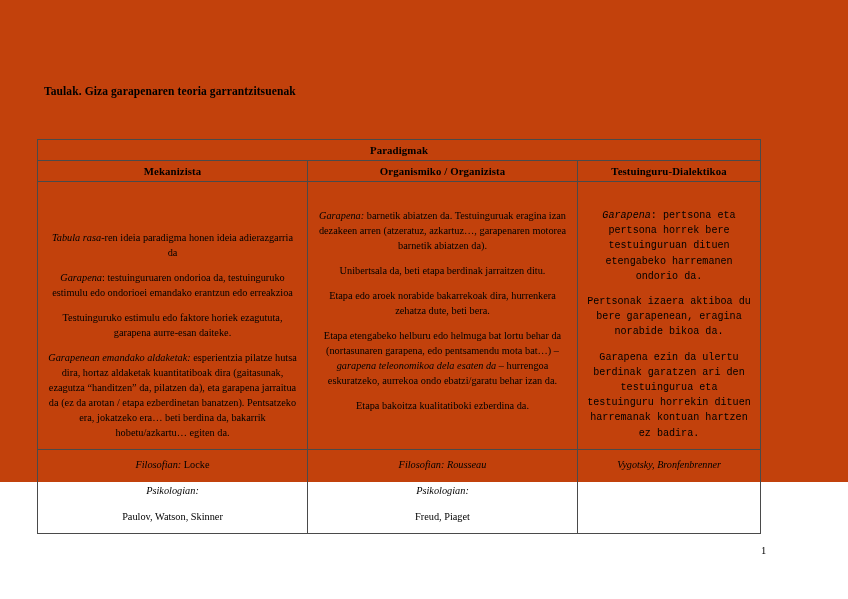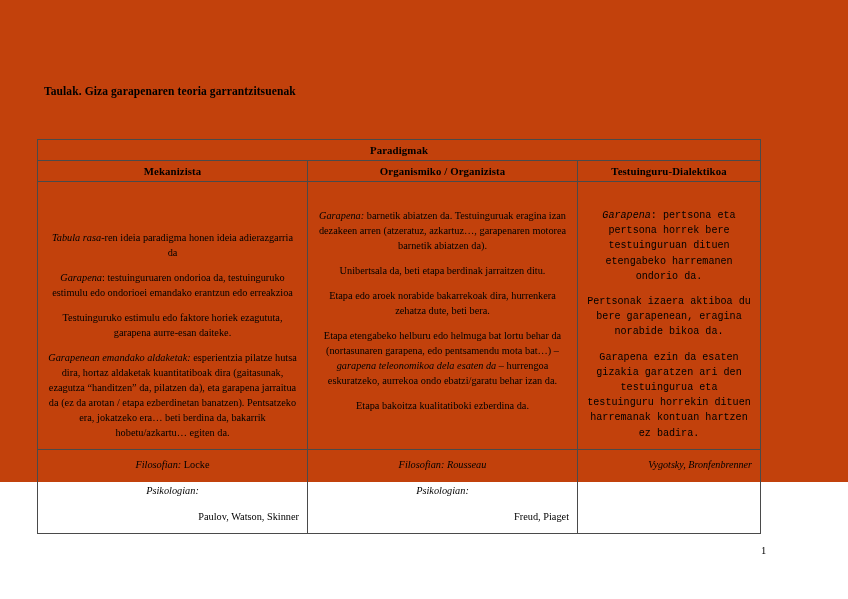--- a/index.html
+++ b/index.html
@@ -87,21 +87,21 @@
   .authors-cell {
     padding: 7px 8px 9px 8px !important;
     vertical-align: top;
   }
   .authors-cell p {
     margin: 0 0 11px 0;
     text-align: center;
     font-size: 10.3px;
     line-height: 15px;
   }
-  .authors-cell p:last-child { margin-bottom: 0; text-align: right; }
+  .authors-cell p:last-child { margin-bottom: 0; }
   .authors-cell.narrow p { font-size: 10.1px; }
 
   i, .it { font-style: italic; }
 
   .page-number {
     position: absolute;
     left: 761px;
     top: 545px;
     font-size: 10.5px;
   }
@@ -145,21 +145,21 @@
           <p>Unibertsala da, beti etapa berdinak jarraitzen ditu.</p>
           <p>Etapa edo aroek norabide bakarrekoak dira, hurrenkera zehatza dute, beti bera.</p>
           <p><span>Etapa etengabeko helburu edo helmuga bat lortu behar da (nortasunaren garapena, edo pentsamendu mota bat…) – </span><i class="it">garapena teleonomikoa dela esaten da</i><span> – hurrengoa eskuratzeko, aurrekoa ondo ebatzi/garatu behar izan da.</span></p>
           <p>Etapa bakoitza kualitatiboki ezberdina da.</p>
         </td>
 
         <td class="body-cell narrow">
           <div class="spacer-top"></div>
           <p><i class="it">Garapena</i><span>: pertsona eta pertsona horrek bere testuinguruan dituen etengabeko harremanen ondorio da.</span></p>
           <p>Pertsonak izaera aktiboa du bere garapenean, eragina norabide bikoa da.</p>
-          <p>Garapena ezin da esaten gizakia garatzen ari den testuingurua eta testuinguru horrekin dituen harremanak kontuan hartzen ez badira.</p>
+          <p>Garapena ezin da ulertu berdinak garatzen ari den testuingurua eta testuinguru horrekin dituen harremanak kontuan hartzen ez badira.</p>
         </td>
       </tr>
 
 
       <tr>
         <td class="authors-cell">
           <p><i class="it">Filosofian:</i><span> Locke</span></p>
           <p><i class="it">Psikologian:</i></p>
           <p>Paulov, Watson, Skinner</p>
         </td>

